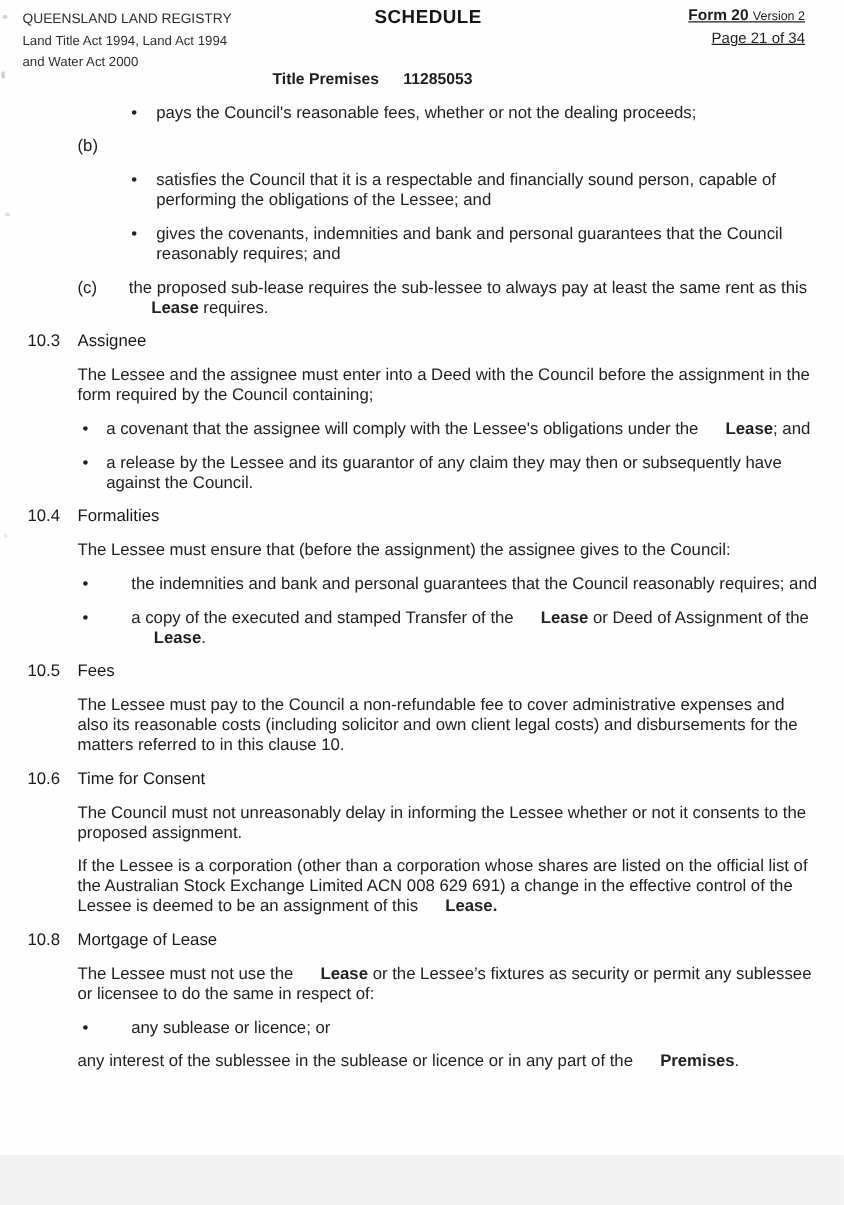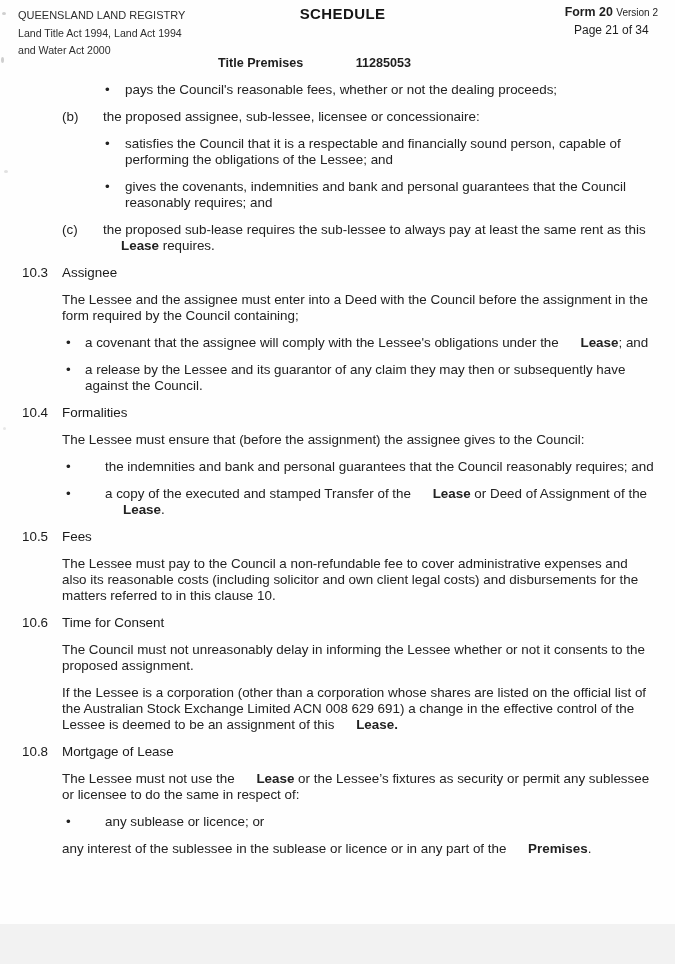--- a/index.html
+++ b/index.html
@@ -22,28 +22,28 @@
     font-size: 10.6px; line-height: 17.5px; color: #2e2e2e;
   }
   .registry .line1 { font-size: 11px; }
   .schedule-title {
     position: absolute; left: 0; right: 0; top: 5px;
     text-align: center;
     font-weight: bold; font-size: 15px; letter-spacing: 0.4px;
     color: #161616;
     padding-left: 10px;
   }
-  .form-block { position: absolute; right: 17px; top: 5px; text-align: right; }
+  .form-block { position: absolute; right: 31px; top: 5px; text-align: right; text-decoration: underline; }
   .form-line1 { font-size: 12.4px; }
   .form-name { font-weight: bold; }
   .form-version { font-size: 10px; }
-  .page-info { font-size: 12px; margin-top: 4px; text-align: center; }
+  .page-info { font-size: 12px; margin-top: 4px; }
   .title-ref-row { position: absolute; left: 218px; top: 56px; font-size: 12.6px; }
   .title-ref-label { font-weight: bold; }
-  .title-ref-value { font-weight: bold; margin-left: 49px; text-align: center; }
+  .title-ref-value { font-weight: bold; margin-left: 16px; text-align: center; }
   
   .doc {
     padding: 2px 20px 0 22px;
     font-size: 13.4px; line-height: 16px;
     color: #222;
   }
   .block { margin-bottom: 11px; }
   .row { display: flex; }
   .marker { flex-shrink: 0; }
   .heading { font-weight: normal; margin-top: 5px; color: #1a1a1a; }
@@ -100,21 +100,20 @@
 
   <div class="doc">
 
     <div class="block row sub-bullet">
       <span class="marker">•</span>
       <span class="txt"><span>pays the Council's reasonable fees, whether or not the dealing proceeds;</span></span>
     </div>
 
     <div class="block row letter-item">
       <span class="marker">(b)</span>
-      <span class="txt"><span>the proposed assignee, sub-lessee, licensee or concessionaire:</span></span>
     </div>
 
     <div class="block row sub-bullet">
       <span class="marker">•</span>
       <span class="txt"><span>satisfies the Council that it is a respectable and financially sound person, capable of performing the obligations of the Lessee; and</span></span>
     </div>
 
     <div class="block row sub-bullet">
       <span class="marker">•</span>
       <span class="txt"><span>gives the covenants, indemnities and bank and personal guarantees that the Council reasonably requires; and</span></span>

